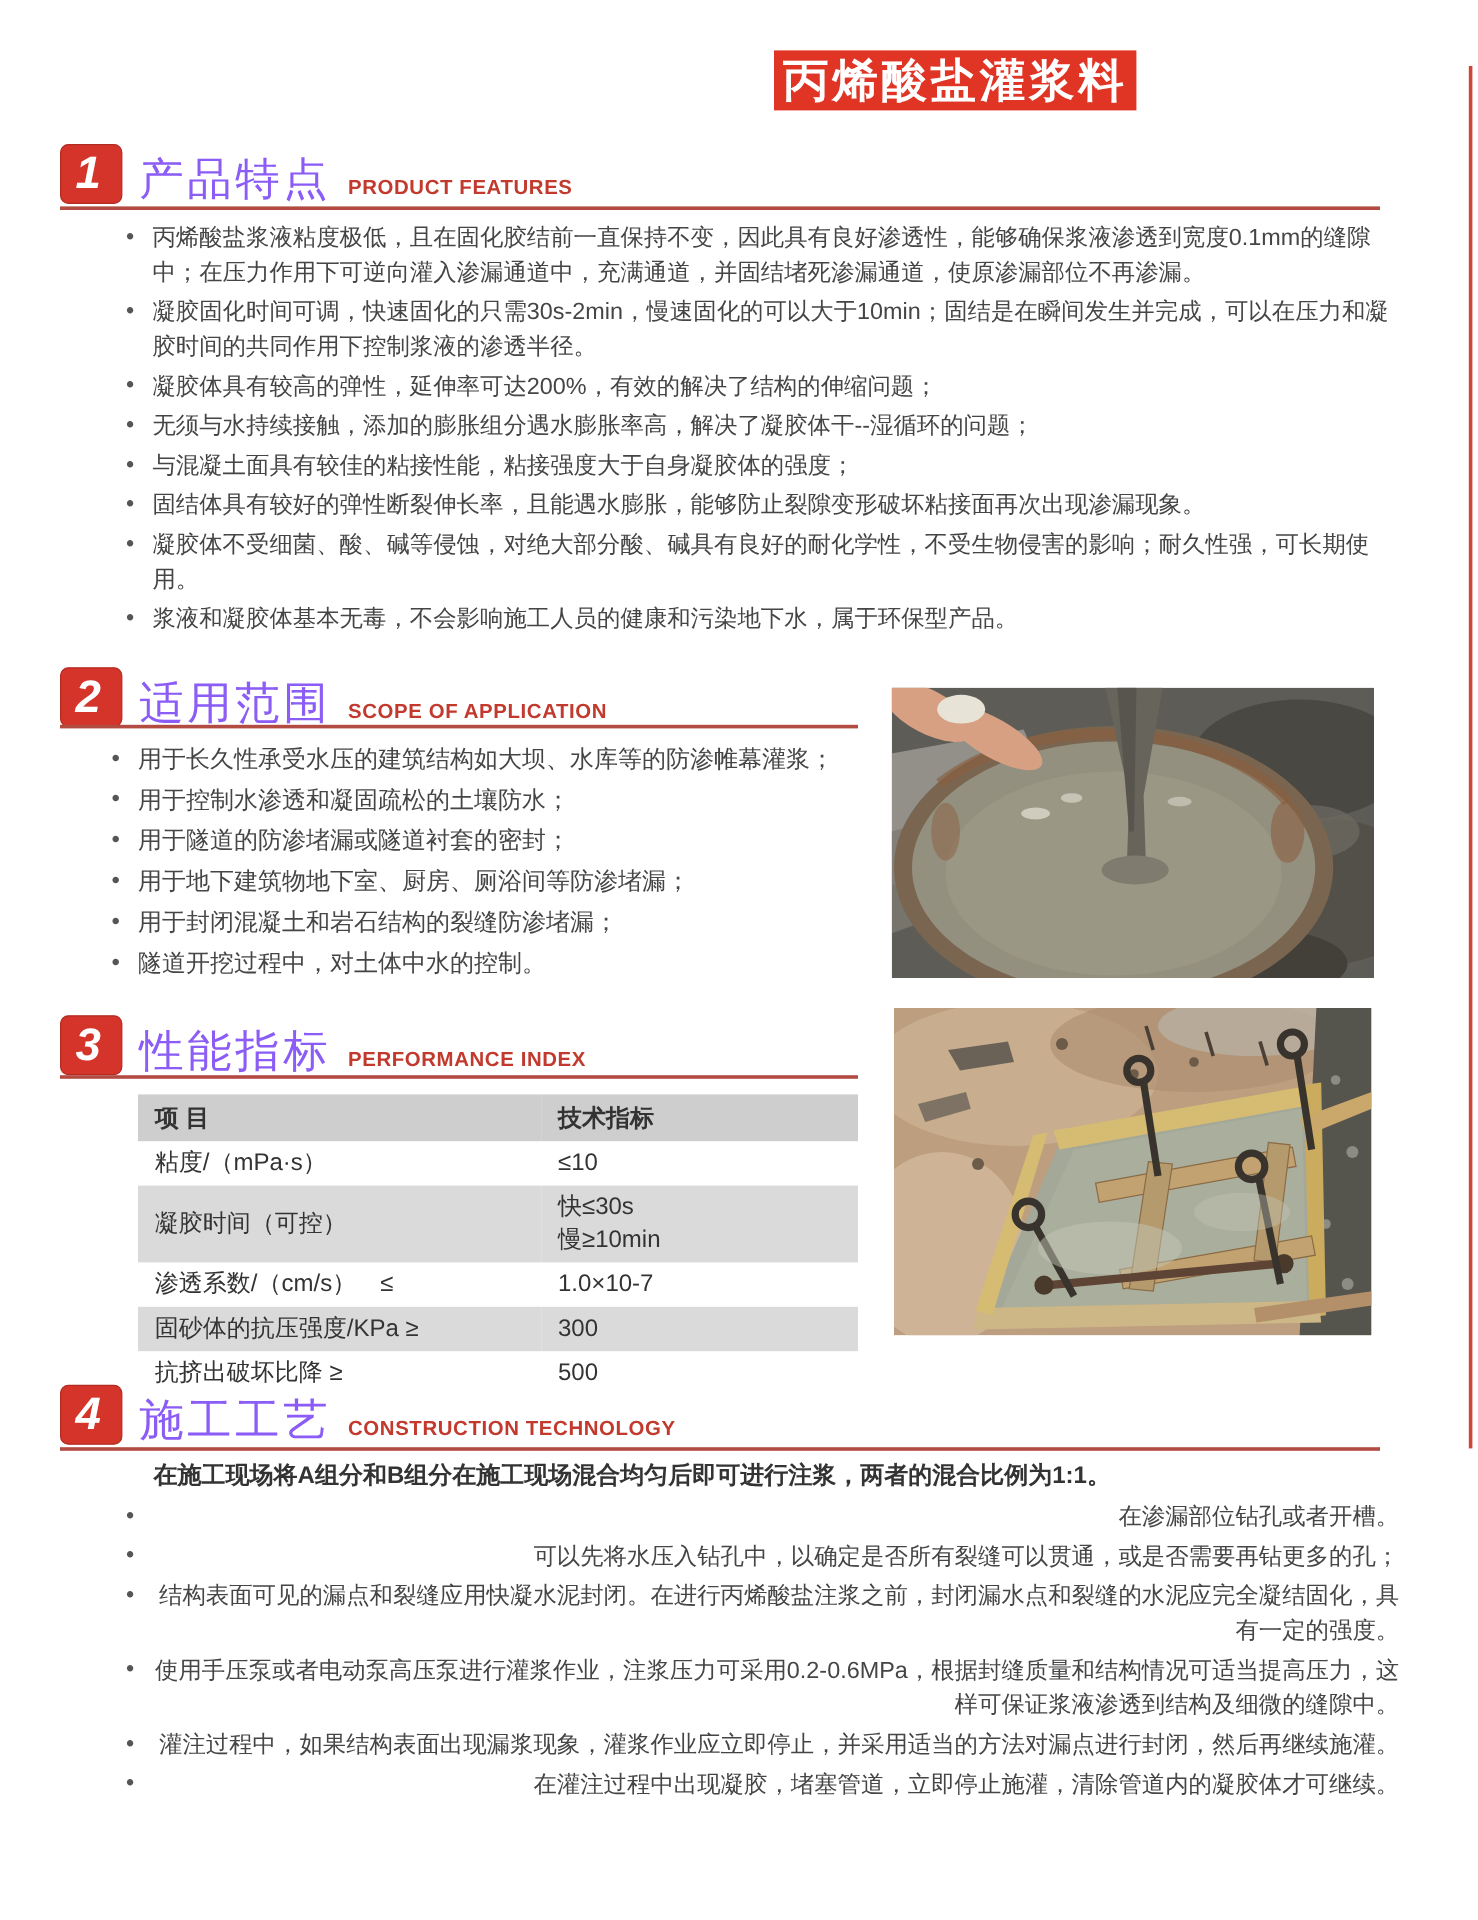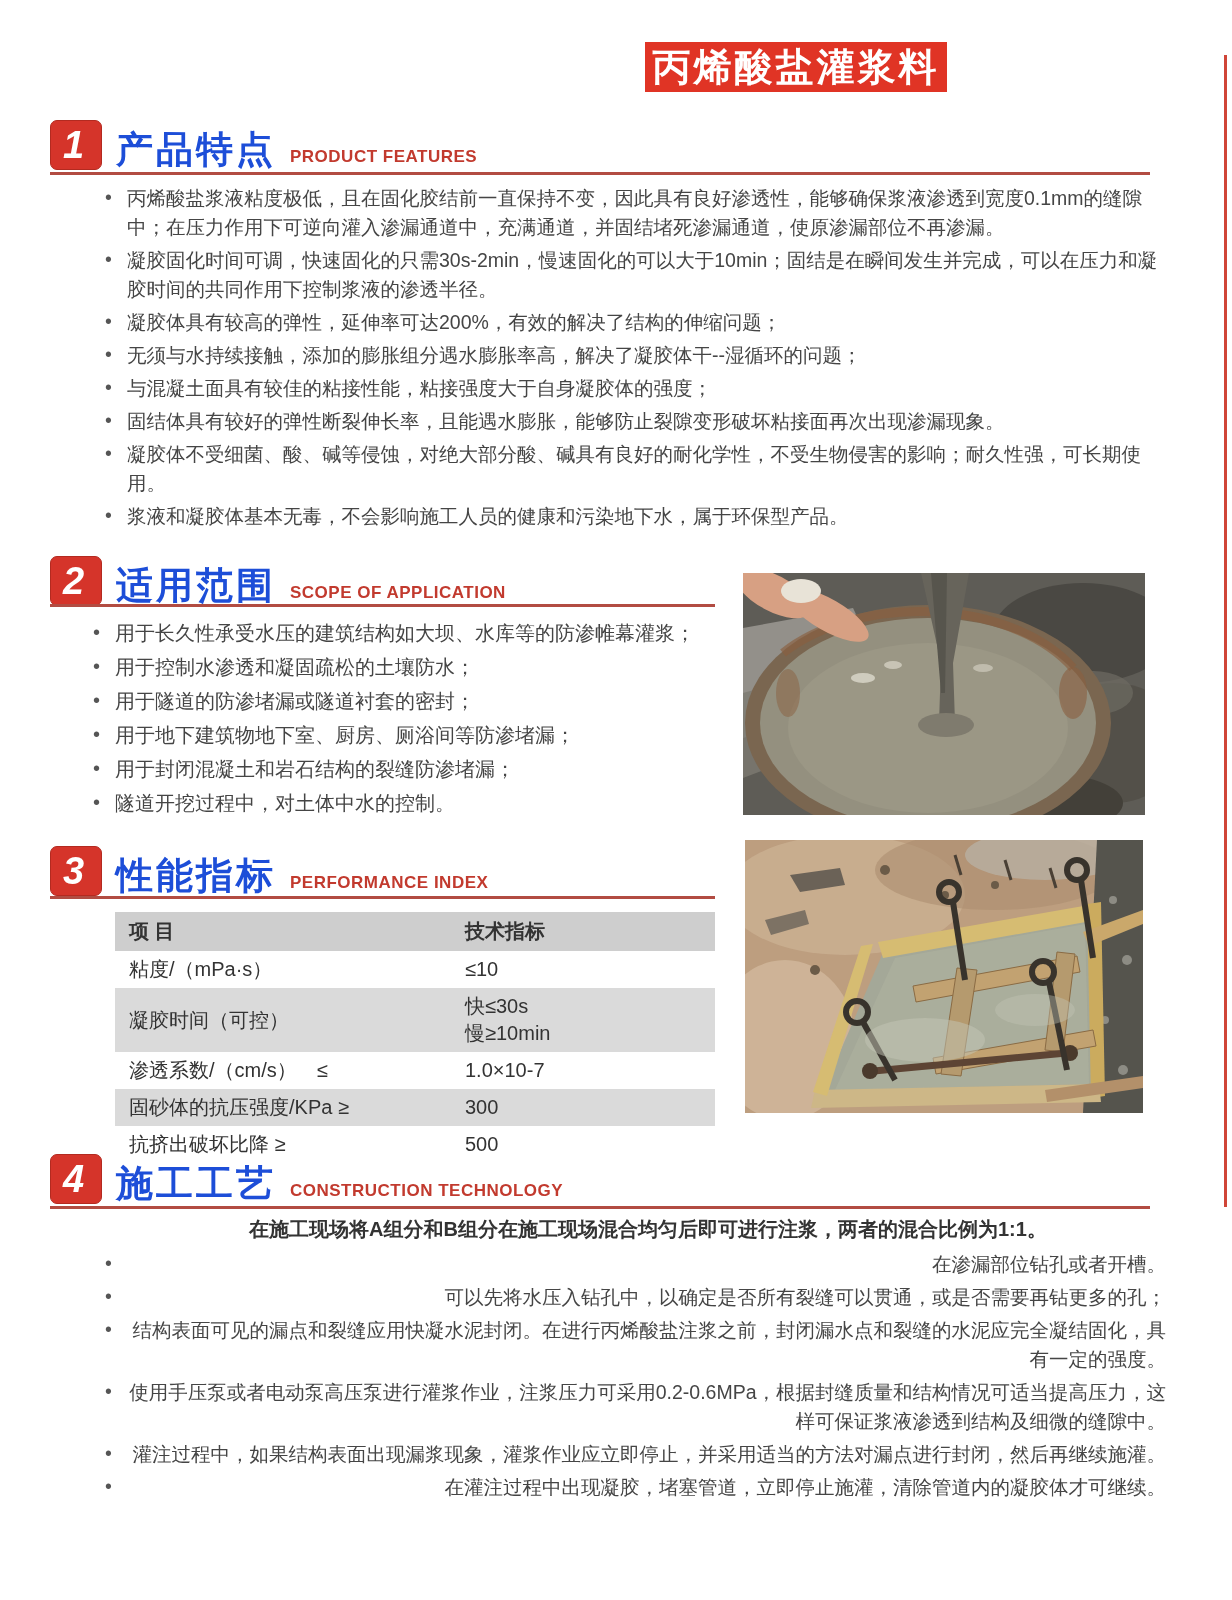--- a/index.html
+++ b/index.html
@@ -12,39 +12,39 @@
     display:flex;align-items:center;justify-content:center;}
 
   
   .right-border{position:absolute;left:1224px;top:55px;width:3px;height:1152px;background:#d04538;}
 
   
   .sec-head{position:absolute;left:50px;display:flex;align-items:flex-end;gap:14px;}
   .num{width:52px;height:50px;background:#d5342a;border:1px solid #b32a20;border-radius:7px;
     color:#ffffff;font-size:38px;font-weight:bold;font-style:italic;
     display:flex;align-items:center;justify-content:center;padding-right:5px;box-sizing:border-box;}
-  .ctitle{font-size:37px;font-weight:bold;color:#1d4ed8;line-height:1.05;letter-spacing:3px;}
+  .ctitle{font-size:37px;font-weight:normal;color:#8b5cf6;line-height:1.05;letter-spacing:3px;}
   .etitle{font-size:17px;font-weight:bold;color:#c23a2e;line-height:1;padding-bottom:5px;letter-spacing:0.5px;}
   .sec-line{position:absolute;height:3px;background:#b24c42;}
   .line1{top:172px;left:50px;width:1100px;}
   .line2{top:604px;left:50px;width:665px;}
   .line3{top:896px;left:50px;width:665px;}
   .line4{top:1206px;left:50px;width:1100px;}
 
   
   .blist{position:absolute;list-style:none;margin:0;padding:0;}
   .blist li{position:relative;padding-left:27px;margin-bottom:4px;}
   .blist li::before{content:"\2022";position:absolute;left:5px;top:-1px;color:#555;}
   .list1{top:184px;left:100px;width:1058px;font-size:19.5px;}
   .list1 li{line-height:29px;}
   .list2{top:620px;left:88px;width:632px;font-size:20px;}
   .list2 li{line-height:27px;margin-bottom:7px;}
   .list4{top:1250px;left:100px;width:1066px;font-size:19.5px;}
   .list4 li{line-height:29px;text-align:right;}
-  .s4-intro{position:absolute;top:1216px;left:128px;width:1040px;font-size:20px;font-weight:bold;color:#333;text-align:center;}
+  .s4-intro{position:absolute;top:1216px;left:128px;width:1040px;font-size:20px;font-weight:bold;color:#333;}
 
   
   .spec-table{position:absolute;top:912px;left:115px;width:600px;border-collapse:collapse;
     font-size:20px;color:#333;}
   .spec-table th{background:#cecece;text-align:left;font-weight:bold;padding:6px 14px;}
   .spec-table td{padding:5px 14px;white-space:pre-line;line-height:27px;}
   .spec-table .col-item{width:56%;}
   .spec-table tbody tr:nth-child(even){background:#dadada;}
 
   

